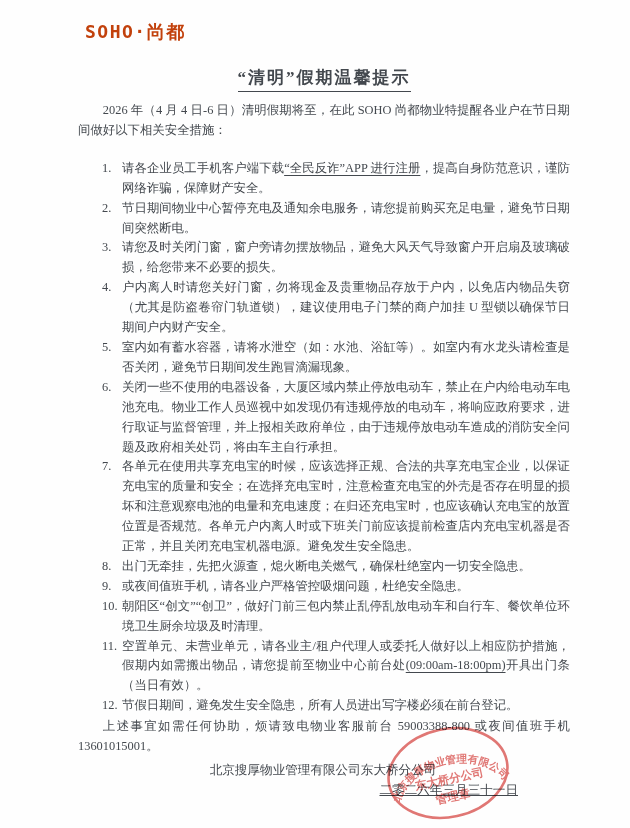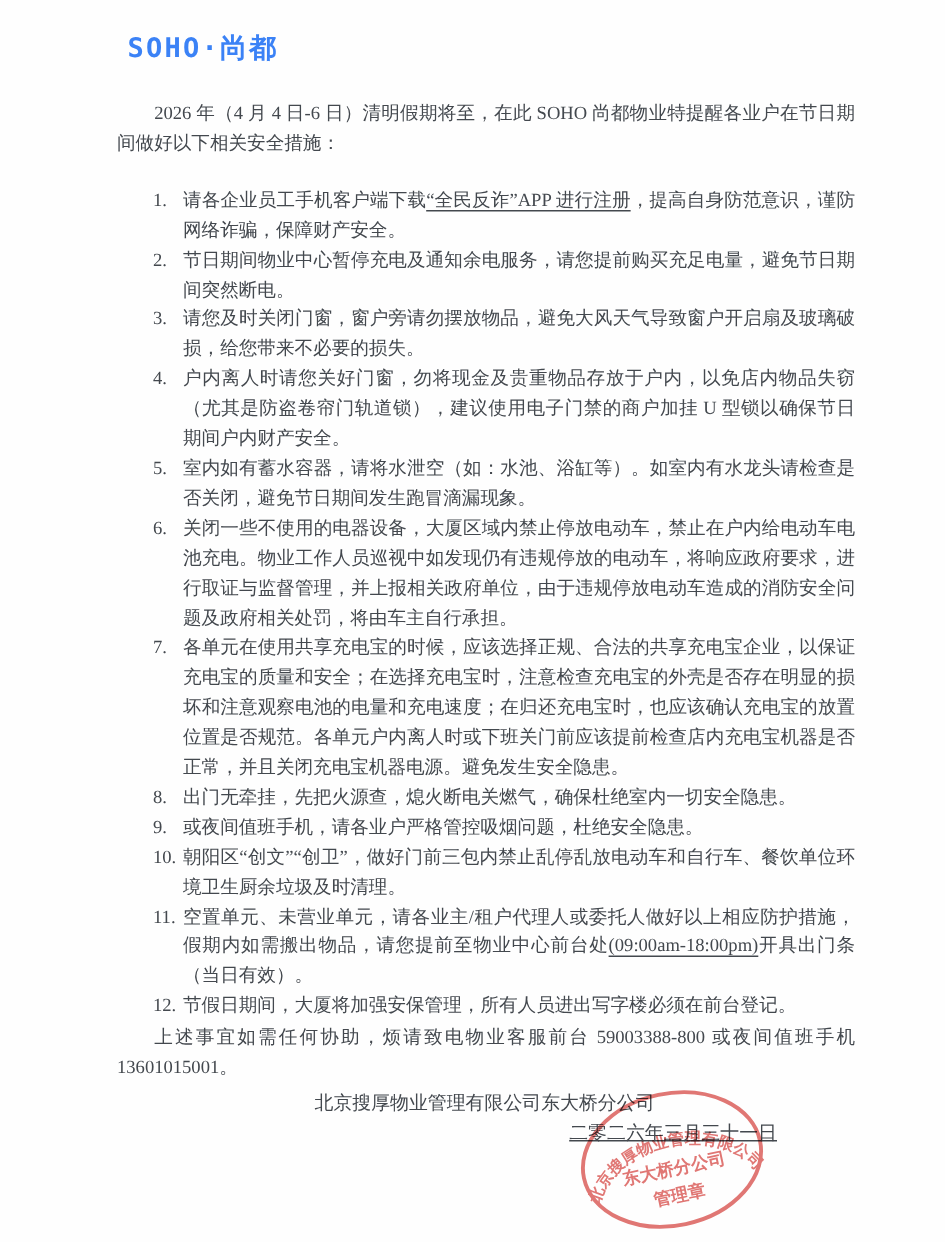--- a/index.html
+++ b/index.html
@@ -15,21 +15,21 @@
     position: absolute; inset: 0;
     background: #fefefe;
     padding: 20px 60px 0 78px;
   }
   
   .logo {
     font-family: "DejaVu Sans Mono", "Liberation Mono", monospace;
     font-weight: 700;
     font-size: 18px;
     letter-spacing: 1.5px;
-    color: #3b82f6;
+    color: #c2410c;
     margin-left: 7px;
     margin-bottom: 22px;
   }
   
   .title-wrap { text-align: center; margin-bottom: 9px; }
   .title {
     display: inline-block;
     font-size: 17px;
     font-weight: 700;
     letter-spacing: 2px;
@@ -95,37 +95,40 @@
     pointer-events: none;
   }
 </style>
 </head>
 <body>
 
 <div class="page">
 
   <div class="logo">SOHO·尚都</div>
 
+  <div class="title-wrap">
+    <span class="title">“清明”假期温馨提示</span>
+  </div>
 
 
   <p class="intro">2026 年（4 月 4 日-6 日）清明假期将至，在此 SOHO 尚都物业特提醒各业户在节日期间做好以下相关安全措施：</p>
 
   <ol class="notice-list">
       <li><span>请各企业员工手机客户端下载</span><span class="u">“全民反诈”APP 进行注册</span><span>，提高自身防范意识，谨防网络诈骗，保障财产安全。</span></li>
       <li><span>节日期间物业中心暂停充电及通知余电服务，请您提前购买充足电量，避免节日期间突然断电。</span></li>
       <li><span>请您及时关闭门窗，窗户旁请勿摆放物品，避免大风天气导致窗户开启扇及玻璃破损，给您带来不必要的损失。</span></li>
       <li><span>户内离人时请您关好门窗，勿将现金及贵重物品存放于户内，以免店内物品失窃（尤其是防盗卷帘门轨道锁），建议使用电子门禁的商户加挂 U 型锁以确保节日期间户内财产安全。</span></li>
       <li><span>室内如有蓄水容器，请将水泄空（如：水池、浴缸等）。如室内有水龙头请检查是否关闭，避免节日期间发生跑冒滴漏现象。</span></li>
       <li><span>关闭一些不使用的电器设备，大厦区域内禁止停放电动车，禁止在户内给电动车电池充电。物业工作人员巡视中如发现仍有违规停放的电动车，将响应政府要求，进行取证与监督管理，并上报相关政府单位，由于违规停放电动车造成的消防安全问题及政府相关处罚，将由车主自行承担。</span></li>
       <li><span>各单元在使用共享充电宝的时候，应该选择正规、合法的共享充电宝企业，以保证充电宝的质量和安全；在选择充电宝时，注意检查充电宝的外壳是否存在明显的损坏和注意观察电池的电量和充电速度；在归还充电宝时，也应该确认充电宝的放置位置是否规范。各单元户内离人时或下班关门前应该提前检查店内充电宝机器是否正常，并且关闭充电宝机器电源。避免发生安全隐患。</span></li>
       <li><span>出门无牵挂，先把火源查，熄火断电关燃气，确保杜绝室内一切安全隐患。</span></li>
       <li><span>或夜间值班手机，请各业户严格管控吸烟问题，杜绝安全隐患。</span></li>
       <li><span>朝阳区“创文”“创卫”，做好门前三包内禁止乱停乱放电动车和自行车、餐饮单位环境卫生厨余垃圾及时清理。</span></li>
       <li><span>空置单元、未营业单元，请各业主/租户代理人或委托人做好以上相应防护措施，假期内如需搬出物品，请您提前至物业中心前台处</span><span class="u">(09:00am-18:00pm)</span><span>开具出门条（当日有效）。</span></li>
-      <li><span>节假日期间，大厦将加强安保管理，所有人员进出写字楼必须在前台登记。</span></li>
+      <li><span>节假日期间，避免发生安全隐患，所有人员进出写字楼必须在前台登记。</span></li>
     </ol>
 
   <p class="closing">上述事宜如需任何协助，烦请致电物业客服前台 59003388-800 或夜间值班手机 13601015001。</p>
 
   <div class="sig-block">
     <div class="signature">北京搜厚物业管理有限公司东大桥分公司</div>
     <div class="date">二零二六年三月三十一日</div>
   </div>
 
   <svg class="stamp" viewBox="-73 -59 146 118" style="color: rgb(221, 100, 97);">

